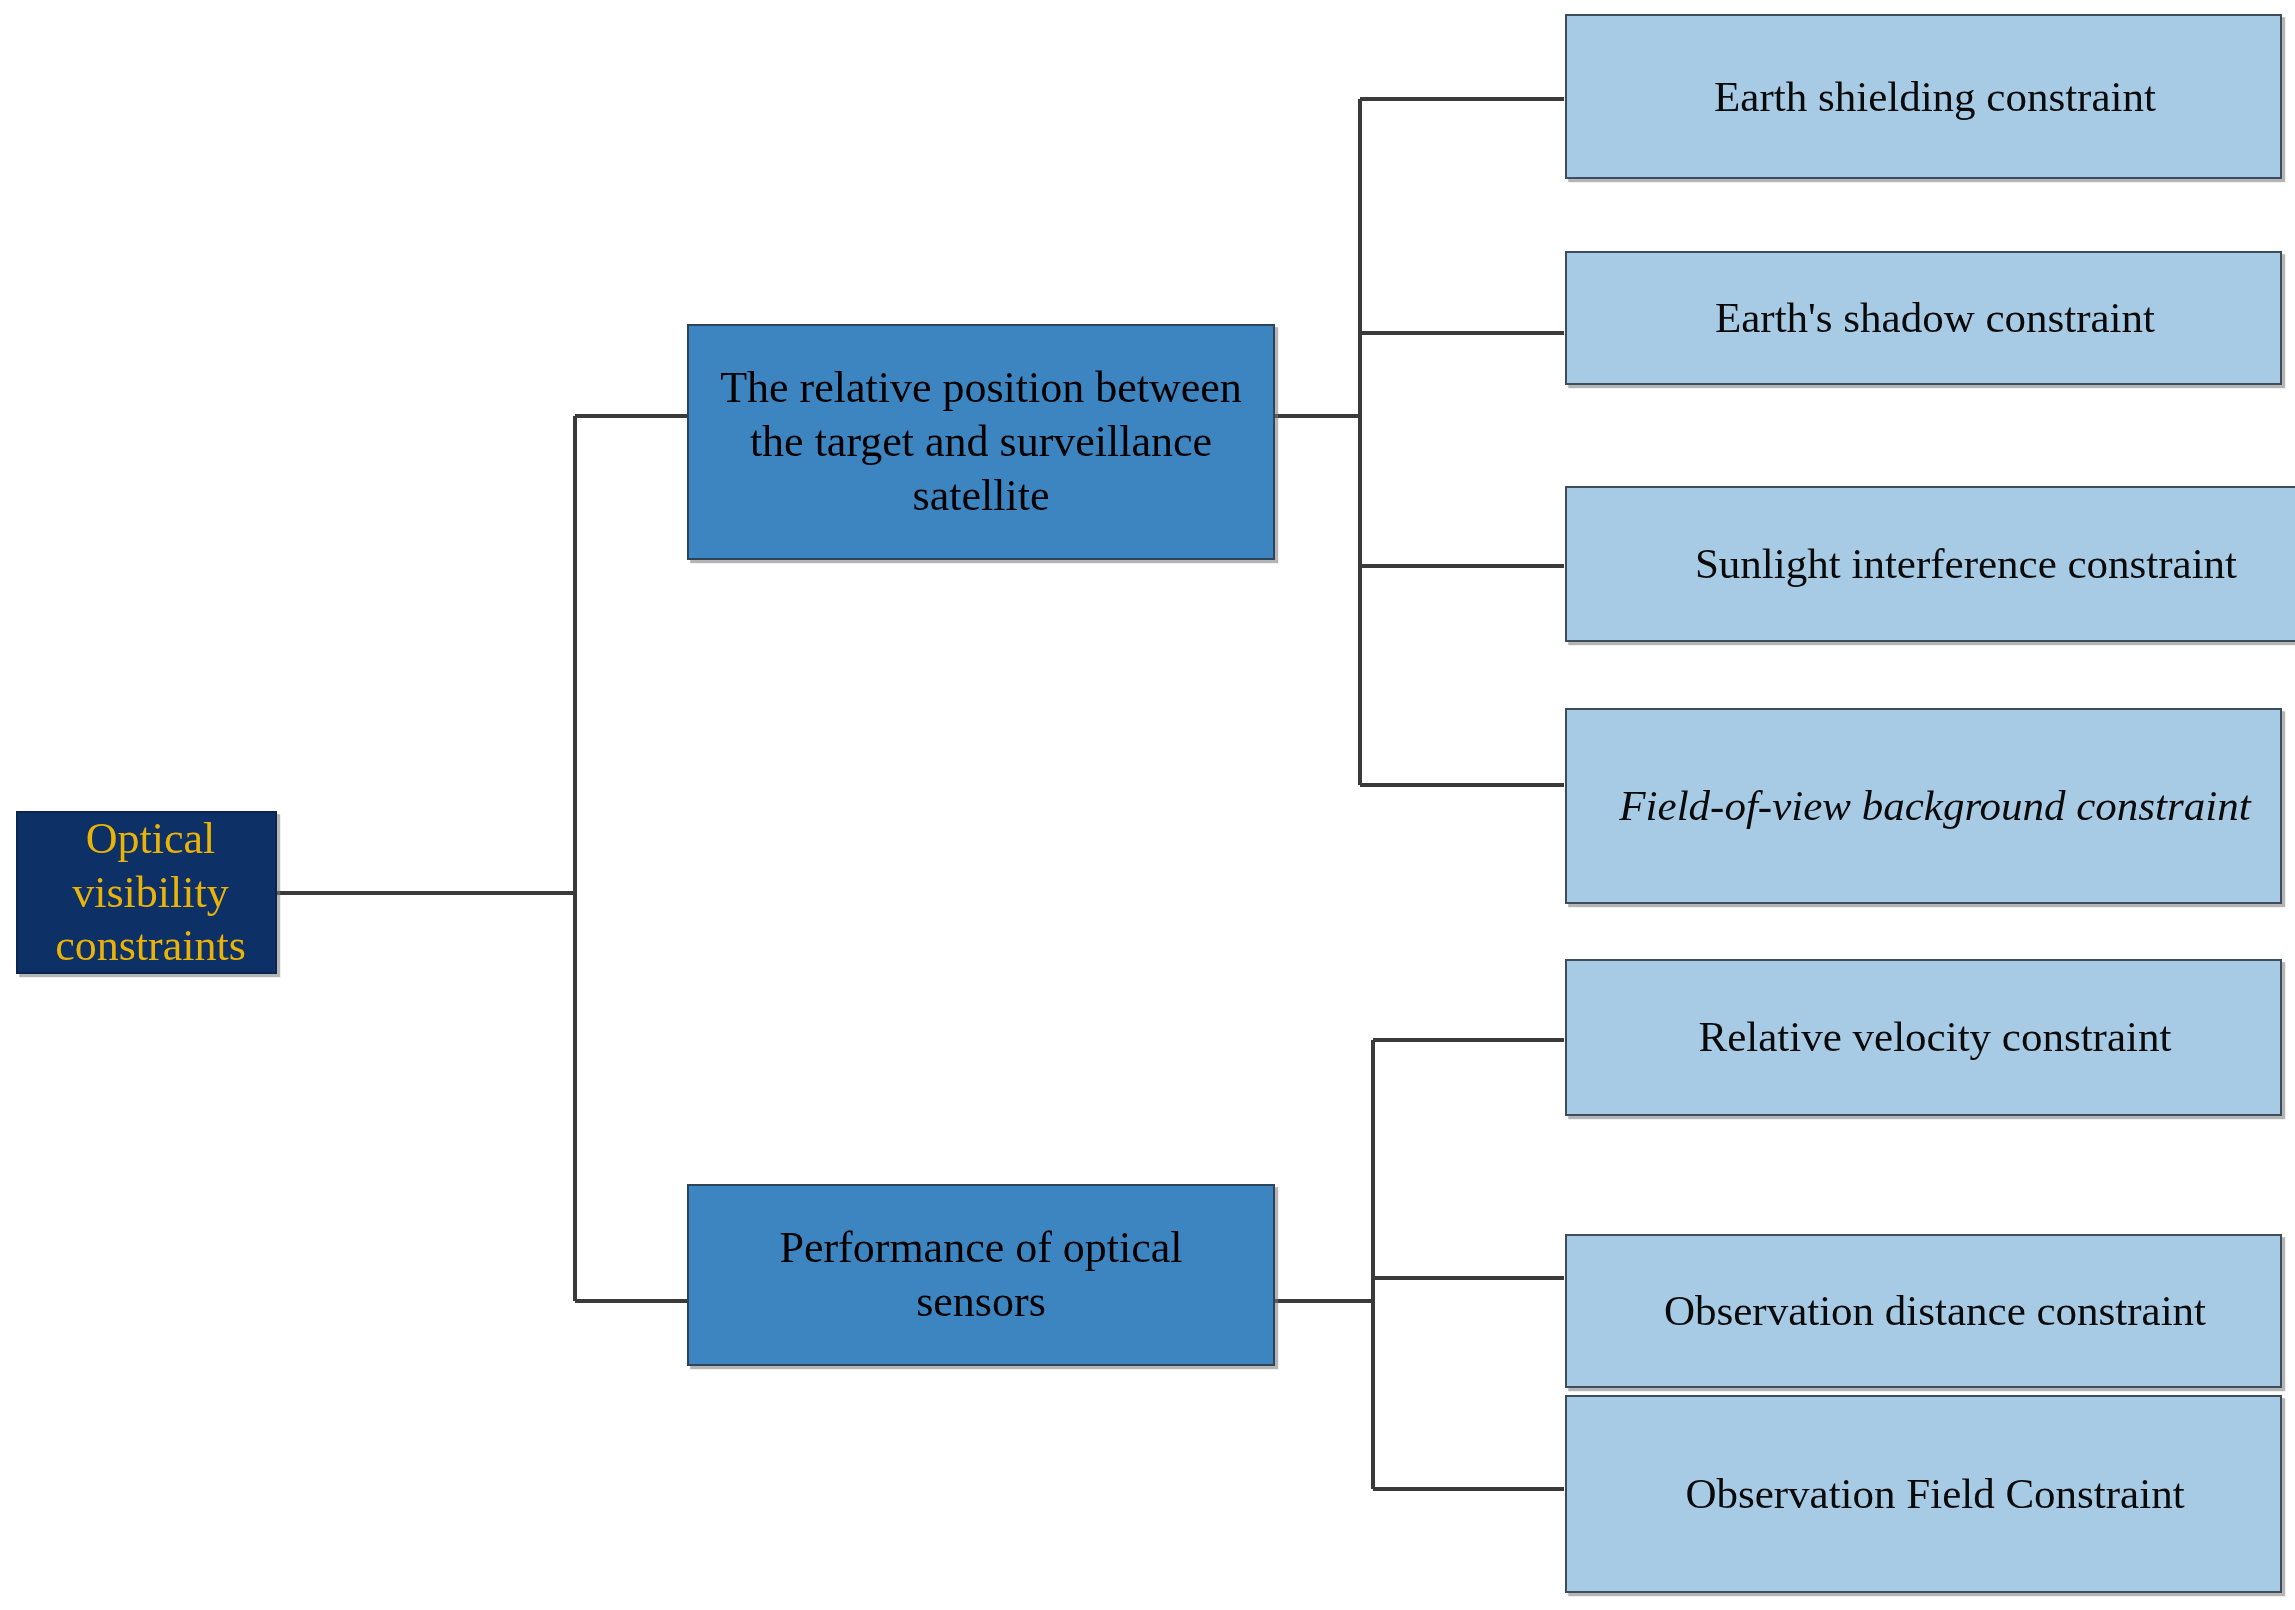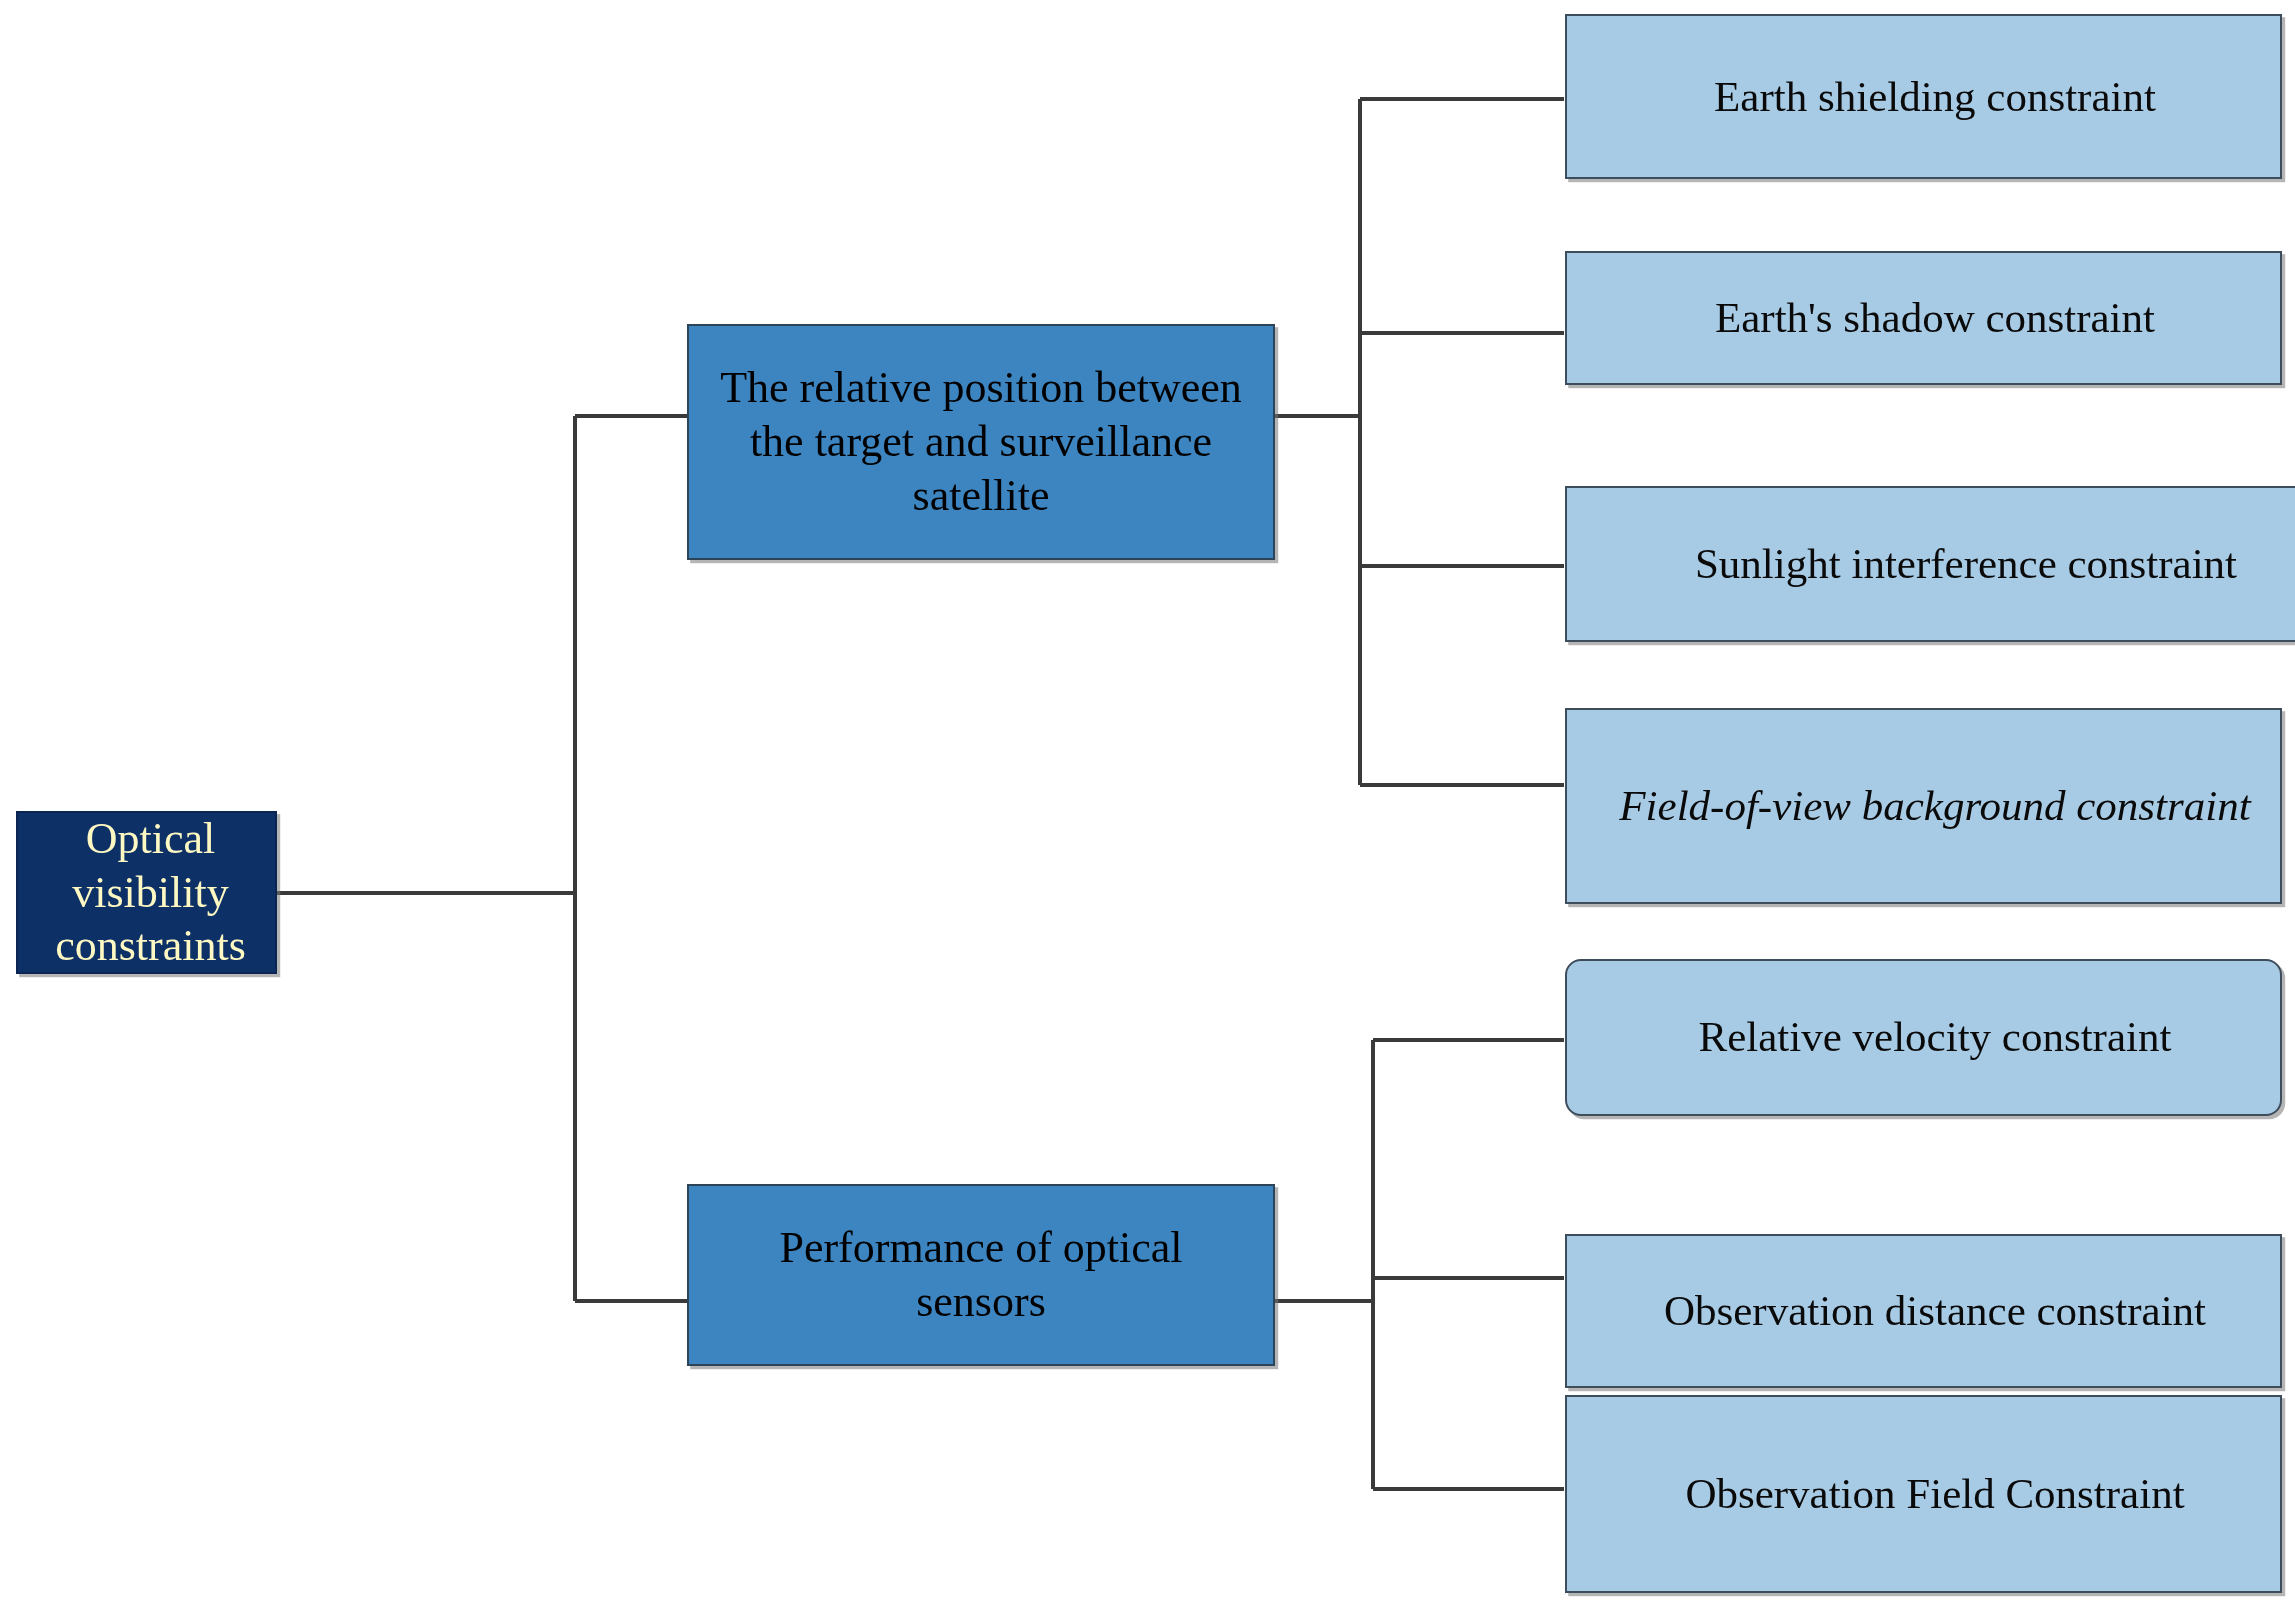--- a/index.html
+++ b/index.html
@@ -39,21 +39,21 @@
   }
   .node .label {
     display: block;
     width: 100%;
     padding: 0 21px;
     line-height: 1.22;
   }
   .node.root {
     background: #0d3066;
     border-color: #0a2551;
-    color: #fef9c3;
+    color: #eab308;
     padding-left: 8px;
   }
   .node.mid {
     background: #3d85c0;
     border-color: #2b4458;
     color: #000000;
   }
   .node.leaf {
     background: #a8cbe5;
     border-color: #3d4d5c;
@@ -115,21 +115,21 @@
   </div>
 
   <div class="node leaf" style="left:1565px; top:486px; width:779px; height:156px;">
     <span class="label">Sunlight interference constraint</span>
   </div>
 
   <div class="node leaf" style="left:1565px; top:708px; width:717px; height:196px;font-style:italic;">
     <span class="label">Field-of-view background constraint</span>
   </div>
 
-  <div class="node leaf" style="left:1565px; top:959px; width:717px; height:157px;border-radius:16px;">
+  <div class="node leaf" style="left:1565px; top:959px; width:717px; height:157px;">
     <span class="label">Relative velocity constraint</span>
   </div>
 
   <div class="node leaf" style="left:1565px; top:1218px; width:717px; height:154px;margin-top:16px;">
     <span class="label">Observation distance constraint</span>
   </div>
 
   <div class="node leaf" style="left:1565px; top:1395px; width:717px; height:198px;">
     <span class="label">Observation Field Constraint</span>
   </div>

